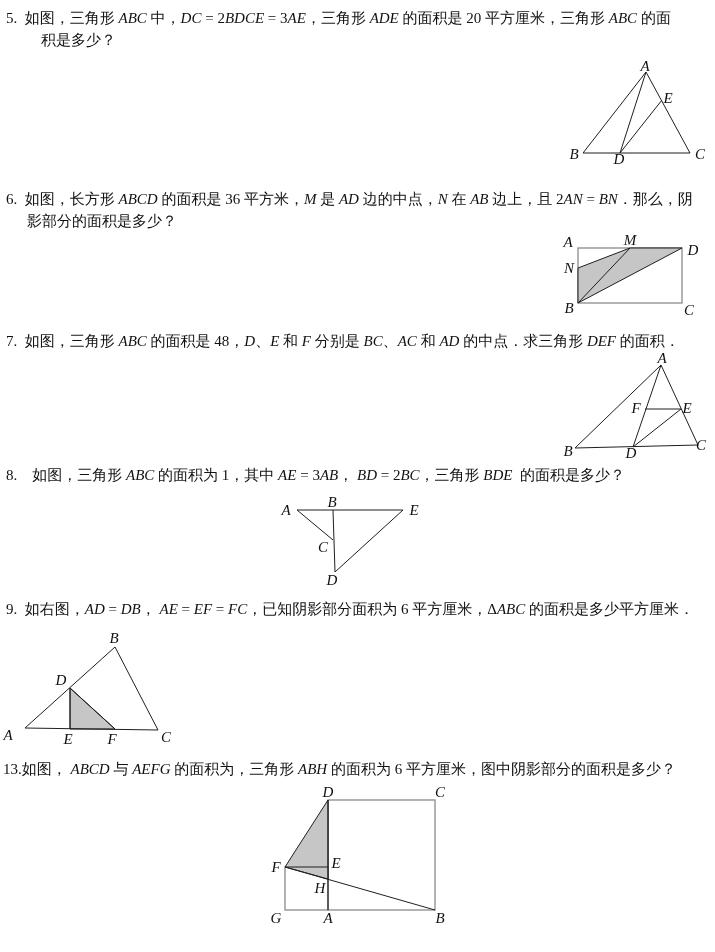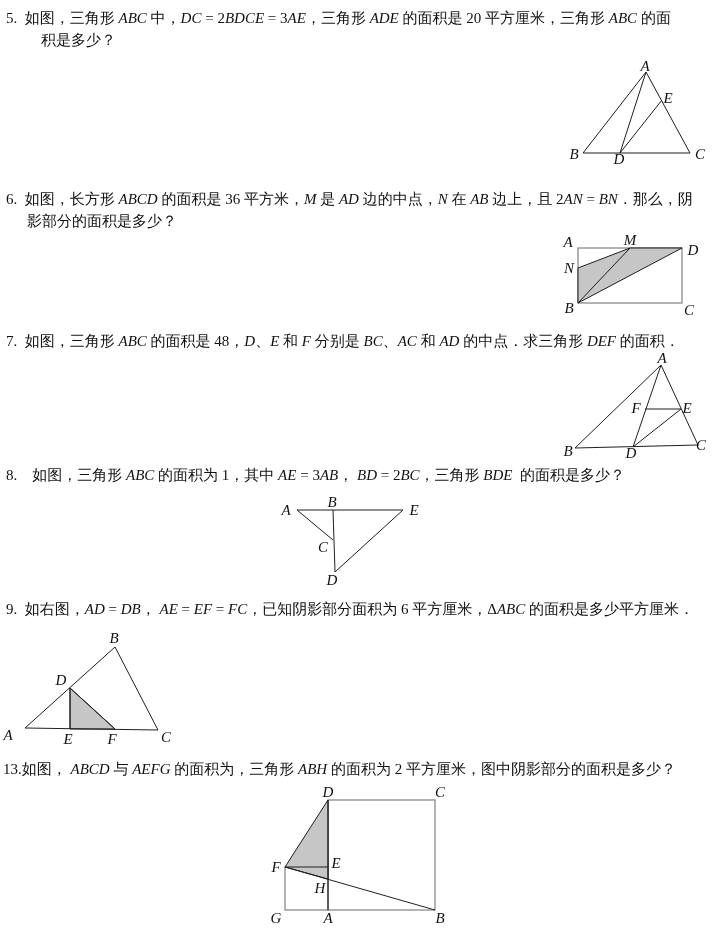--- a/index.html
+++ b/index.html
@@ -30,21 +30,21 @@
   <div class="problem">
       <div class="pline" style="left: 6px; top: 331px;"><span class="num">7.</span><span class="n">  如图，三角形 </span><span class="i">ABC</span><span class="n"> 的面积是 48，</span><span class="i">D</span><span class="n">、</span><span class="i">E</span><span class="n"> 和 </span><span class="i">F</span><span class="n"> 分别是 </span><span class="i">BC</span><span class="n">、</span><span class="i">AC</span><span class="n"> 和 </span><span class="i">AD</span><span class="n"> 的中点．求三角形 </span><span class="i">DEF</span><span class="n"> 的面积．</span></div>
     </div>
   <div class="problem">
       <div class="pline" style="left: 6px; top: 465px;"><span class="num">8.</span><span class="n">    如图，三角形 </span><span class="i">ABC</span><span class="n"> 的面积为 1，其中 </span><span class="i">AE</span><span class="n"> = 3</span><span class="i">AB</span><span class="n">， </span><span class="i">BD</span><span class="n"> = 2</span><span class="i">BC</span><span class="n">，三角形 </span><span class="i">BDE</span><span class="n">  的面积是多少？</span></div>
     </div>
   <div class="problem">
       <div class="pline" style="left: 6px; top: 599px;"><span class="num">9.</span><span class="n">  如右图，</span><span class="i">AD</span><span class="n"> = </span><span class="i">DB</span><span class="n">， </span><span class="i">AE</span><span class="n"> = </span><span class="i">EF</span><span class="n"> = </span><span class="i">FC</span><span class="n">，已知阴影部分面积为 6 平方厘米，Δ</span><span class="i">ABC</span><span class="n"> 的面积是多少平方厘米．</span></div>
     </div>
   <div class="problem">
-      <div class="pline" style="left: 3px; top: 759px;"><span class="num">13.</span><span class="n">如图， </span><span class="i">ABCD</span><span class="n"> 与 </span><span class="i">AEFG</span><span class="n"> 的面积为，三角形 </span><span class="i">ABH</span><span class="n"> 的面积为 2 平方厘米，图中阴影部分的面积是多少？</span></div>
+      <div class="pline" style="left: 3px; top: 759px;"><span class="num">13.</span><span class="n">如图， </span><span class="i">ABCD</span><span class="n"> 与 </span><span class="i">AEFG</span><span class="n"> 的面积为，三角形 </span><span class="i">ABH</span><span class="n"> 的面积为 6 平方厘米，图中阴影部分的面积是多少？</span></div>
     </div>
 
   <div class="fig" style="left: 560px; top: 58px;">
       <svg width="152" height="110" viewBox="0 0 152 110">
         <line x1="23" y1="95" x2="86" y2="14" stroke="#1f1f1f" stroke-width="1"></line>
         <line x1="86" y1="14" x2="130" y2="95" stroke="#1f1f1f" stroke-width="1"></line>
         <line x1="23" y1="95" x2="130" y2="95" stroke="#1f1f1f" stroke-width="1"></line>
         <line x1="86" y1="14" x2="60" y2="95" stroke="#1f1f1f" stroke-width="1"></line>
         <line x1="60" y1="95" x2="102" y2="42" stroke="#1f1f1f" stroke-width="1"></line>
         <text x="85" y="13" text-anchor="middle">A</text>

